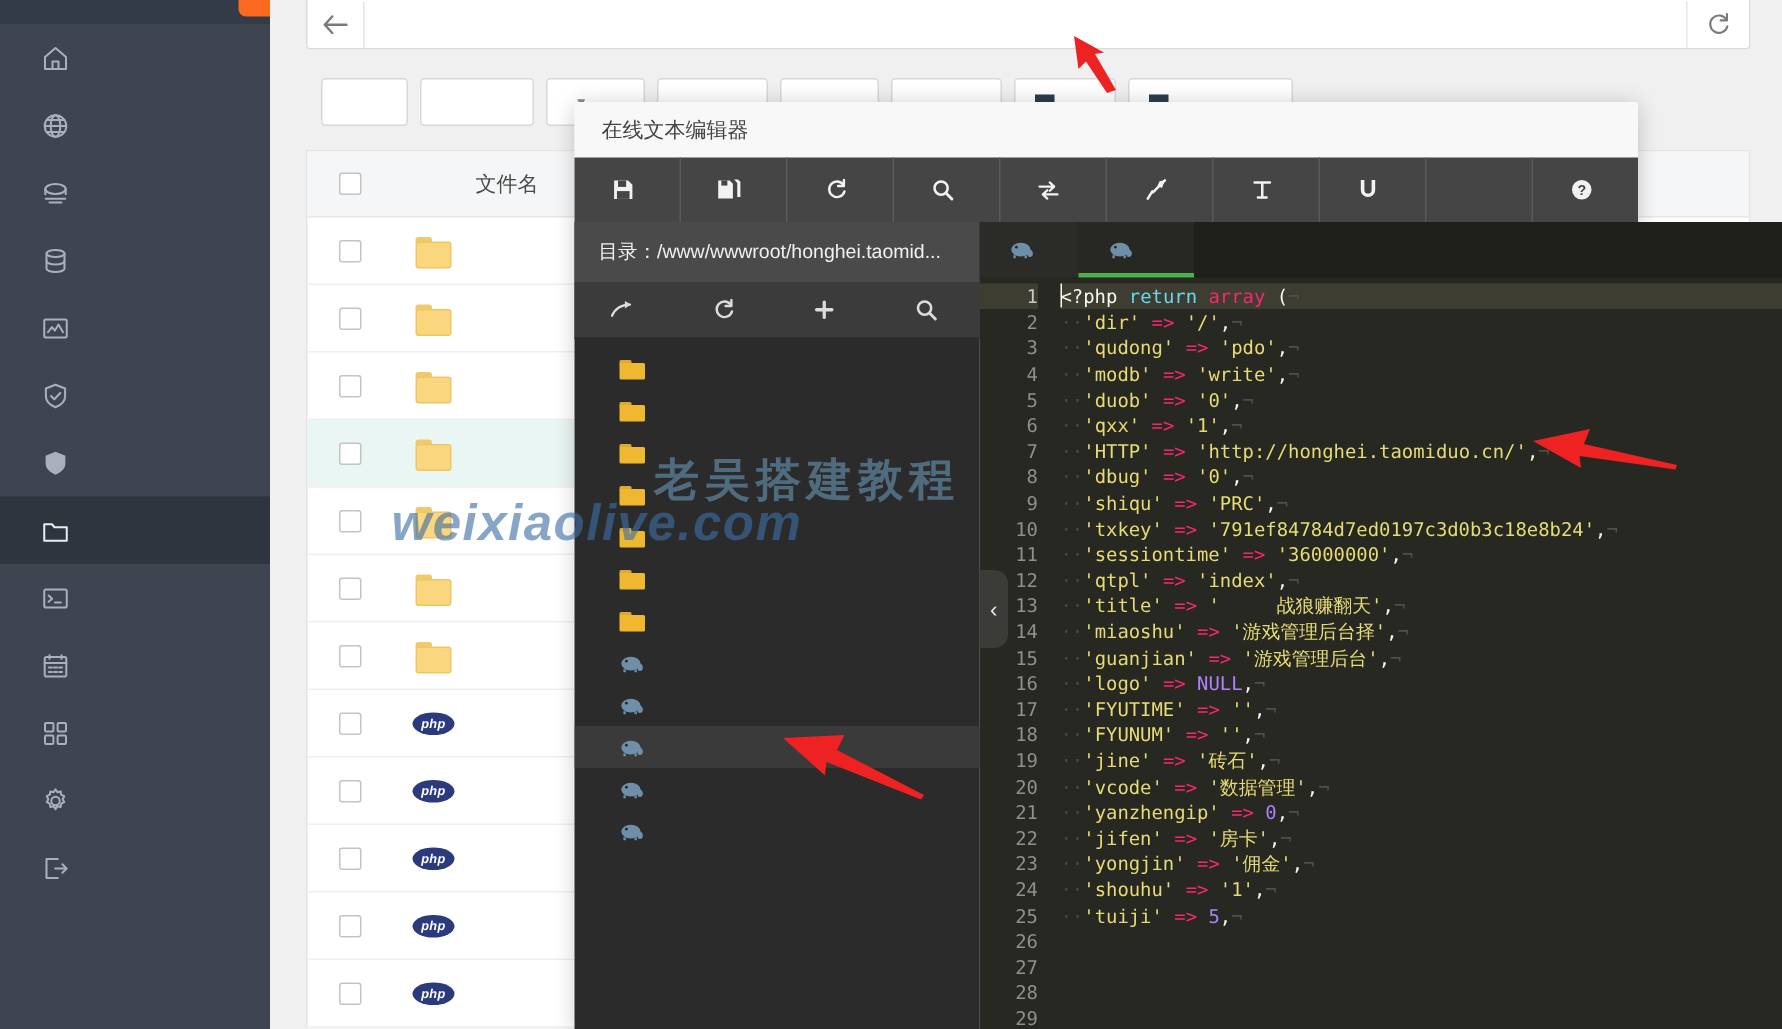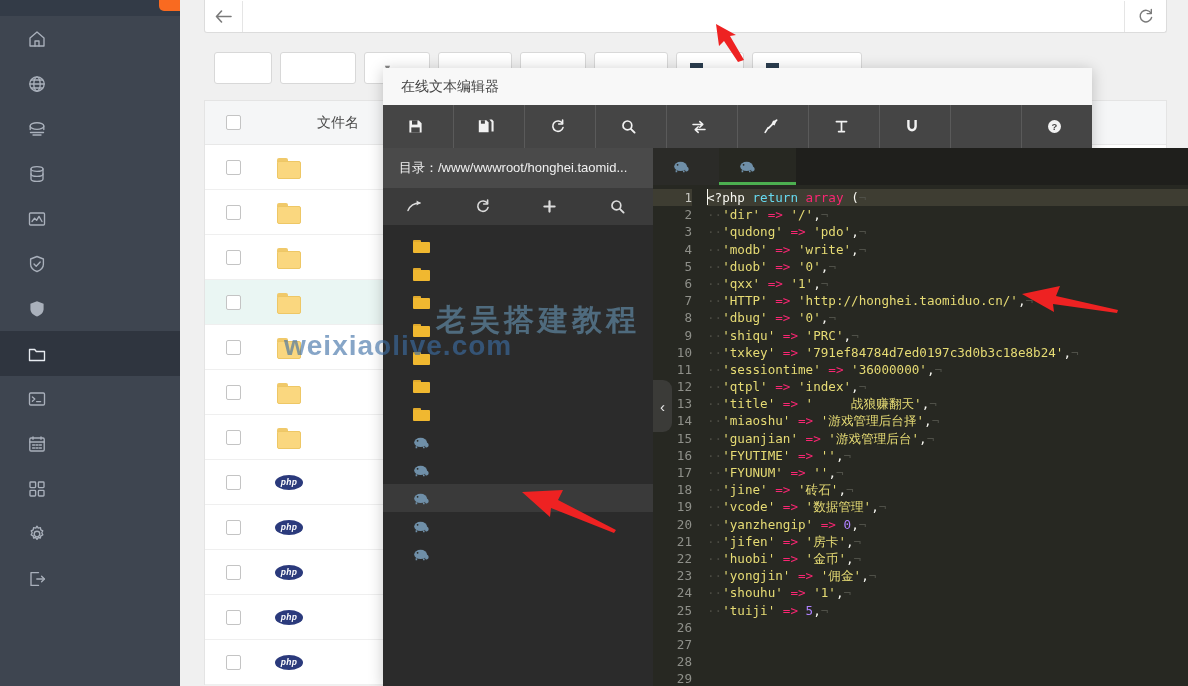--- a/index.html
+++ b/index.html
@@ -229,22 +229,22 @@
     position: absolute; left: 8px; top: 4px; width: 1px; height: 16px; background: #f8f8f0;
   }
 
   
   .wm { position: absolute; pointer-events: none; font-weight: bold; }
   #wm1 {
     left: 436px; top: 300px; font-size: 30px; color: rgba(110,160,195,.55);
     letter-spacing: 4px; z-index: 40;
   }
   #wm2 {
-    left: 284px; top: 330px; font-size: 28px; color: rgba(60,110,165,.62);
-    letter-spacing: 1px; z-index: 40;
+    left: 261px; top: 330px; font-size: 34px; color: rgba(60,110,165,.62);
+    letter-spacing: 1px; z-index: 40; font-style: italic;
   }
 
   
   .arrow { position: absolute; z-index: 60; pointer-events: none; }
   #arrow1 { left: 700px; top: 22px; }
   #arrow2 { left: 1020px; top: 282px; }
   #arrow3 { left: 520px; top: 478px; }
 </style>
 </head>
 <body>
@@ -865,27 +865,27 @@
               <div class="cl"><span class="t-dot">··</span><span class="t-str">'qxx'</span><span class="t-dot"> </span><span class="t-op">=&gt;</span><span class="t-dot"> </span><span class="t-str">'1'</span><span class="t-pun">,</span><span class="t-eol">¬</span></div>
               <div class="cl"><span class="t-dot">··</span><span class="t-str">'HTTP'</span><span class="t-dot"> </span><span class="t-op">=&gt;</span><span class="t-dot"> </span><span class="t-str">'http://honghei.taomiduo.cn/'</span><span class="t-pun">,</span><span class="t-eol">¬</span></div>
               <div class="cl"><span class="t-dot">··</span><span class="t-str">'dbug'</span><span class="t-dot"> </span><span class="t-op">=&gt;</span><span class="t-dot"> </span><span class="t-str">'0'</span><span class="t-pun">,</span><span class="t-eol">¬</span></div>
               <div class="cl"><span class="t-dot">··</span><span class="t-str">'shiqu'</span><span class="t-dot"> </span><span class="t-op">=&gt;</span><span class="t-dot"> </span><span class="t-str">'PRC'</span><span class="t-pun">,</span><span class="t-eol">¬</span></div>
               <div class="cl"><span class="t-dot">··</span><span class="t-str">'txkey'</span><span class="t-dot"> </span><span class="t-op">=&gt;</span><span class="t-dot"> </span><span class="t-str">'791ef84784d7ed0197c3d0b3c18e8b24'</span><span class="t-pun">,</span><span class="t-eol">¬</span></div>
               <div class="cl"><span class="t-dot">··</span><span class="t-str">'sessiontime'</span><span class="t-dot"> </span><span class="t-op">=&gt;</span><span class="t-dot"> </span><span class="t-str">'36000000'</span><span class="t-pun">,</span><span class="t-eol">¬</span></div>
               <div class="cl"><span class="t-dot">··</span><span class="t-str">'qtpl'</span><span class="t-dot"> </span><span class="t-op">=&gt;</span><span class="t-dot"> </span><span class="t-str">'index'</span><span class="t-pun">,</span><span class="t-eol">¬</span></div>
               <div class="cl"><span class="t-dot">··</span><span class="t-str">'title'</span><span class="t-dot"> </span><span class="t-op">=&gt;</span><span class="t-dot"> </span><span class="t-str">'     战狼赚翻天'</span><span class="t-pun">,</span><span class="t-eol">¬</span></div>
               <div class="cl"><span class="t-dot">··</span><span class="t-str">'miaoshu'</span><span class="t-dot"> </span><span class="t-op">=&gt;</span><span class="t-dot"> </span><span class="t-str">'游戏管理后台择'</span><span class="t-pun">,</span><span class="t-eol">¬</span></div>
               <div class="cl"><span class="t-dot">··</span><span class="t-str">'guanjian'</span><span class="t-dot"> </span><span class="t-op">=&gt;</span><span class="t-dot"> </span><span class="t-str">'游戏管理后台'</span><span class="t-pun">,</span><span class="t-eol">¬</span></div>
+              <div class="cl"><span class="t-dot">··</span><span class="t-str">'logo'</span><span class="t-dot"> </span><span class="t-op">=&gt;</span><span class="t-dot"> </span><span class="t-nul">NULL</span><span class="t-pun">,</span><span class="t-eol">¬</span></div>
               <div class="cl"><span class="t-dot">··</span><span class="t-str">'FYUTIME'</span><span class="t-dot"> </span><span class="t-op">=&gt;</span><span class="t-dot"> </span><span class="t-str">''</span><span class="t-pun">,</span><span class="t-eol">¬</span></div>
               <div class="cl"><span class="t-dot">··</span><span class="t-str">'FYUNUM'</span><span class="t-dot"> </span><span class="t-op">=&gt;</span><span class="t-dot"> </span><span class="t-str">''</span><span class="t-pun">,</span><span class="t-eol">¬</span></div>
               <div class="cl"><span class="t-dot">··</span><span class="t-str">'jine'</span><span class="t-dot"> </span><span class="t-op">=&gt;</span><span class="t-dot"> </span><span class="t-str">'砖石'</span><span class="t-pun">,</span><span class="t-eol">¬</span></div>
               <div class="cl"><span class="t-dot">··</span><span class="t-str">'vcode'</span><span class="t-dot"> </span><span class="t-op">=&gt;</span><span class="t-dot"> </span><span class="t-str">'数据管理'</span><span class="t-pun">,</span><span class="t-eol">¬</span></div>
               <div class="cl"><span class="t-dot">··</span><span class="t-str">'yanzhengip'</span><span class="t-dot"> </span><span class="t-op">=&gt;</span><span class="t-dot"> </span><span class="t-num">0</span><span class="t-pun">,</span><span class="t-eol">¬</span></div>
               <div class="cl"><span class="t-dot">··</span><span class="t-str">'jifen'</span><span class="t-dot"> </span><span class="t-op">=&gt;</span><span class="t-dot"> </span><span class="t-str">'房卡'</span><span class="t-pun">,</span><span class="t-eol">¬</span></div>
-              <div class="cl"><span class="t-dot">··</span><span class="t-str">'huobi'</span><span class="t-dot"> </span><span class="t-op">=&gt;</span><span class="t-dot"> </span><span class="t-str">'金币'</span><span class="t-pun">,</span><span class="t-eol">¬</span></div>
               <div class="cl"><span class="t-dot">··</span><span class="t-str">'yongjin'</span><span class="t-dot"> </span><span class="t-op">=&gt;</span><span class="t-dot"> </span><span class="t-str">'佣金'</span><span class="t-pun">,</span><span class="t-eol">¬</span></div>
               <div class="cl"><span class="t-dot">··</span><span class="t-str">'shouhu'</span><span class="t-dot"> </span><span class="t-op">=&gt;</span><span class="t-dot"> </span><span class="t-str">'1'</span><span class="t-pun">,</span><span class="t-eol">¬</span></div>
               <div class="cl"><span class="t-dot">··</span><span class="t-str">'tuiji'</span><span class="t-dot"> </span><span class="t-op">=&gt;</span><span class="t-dot"> </span><span class="t-num">5</span><span class="t-pun">,</span><span class="t-eol">¬</span></div>
             </div>
         </div>
       </div>
     </div>
   </div>
 
   <div class="wm" id="wm1">老吴搭建教程</div>

